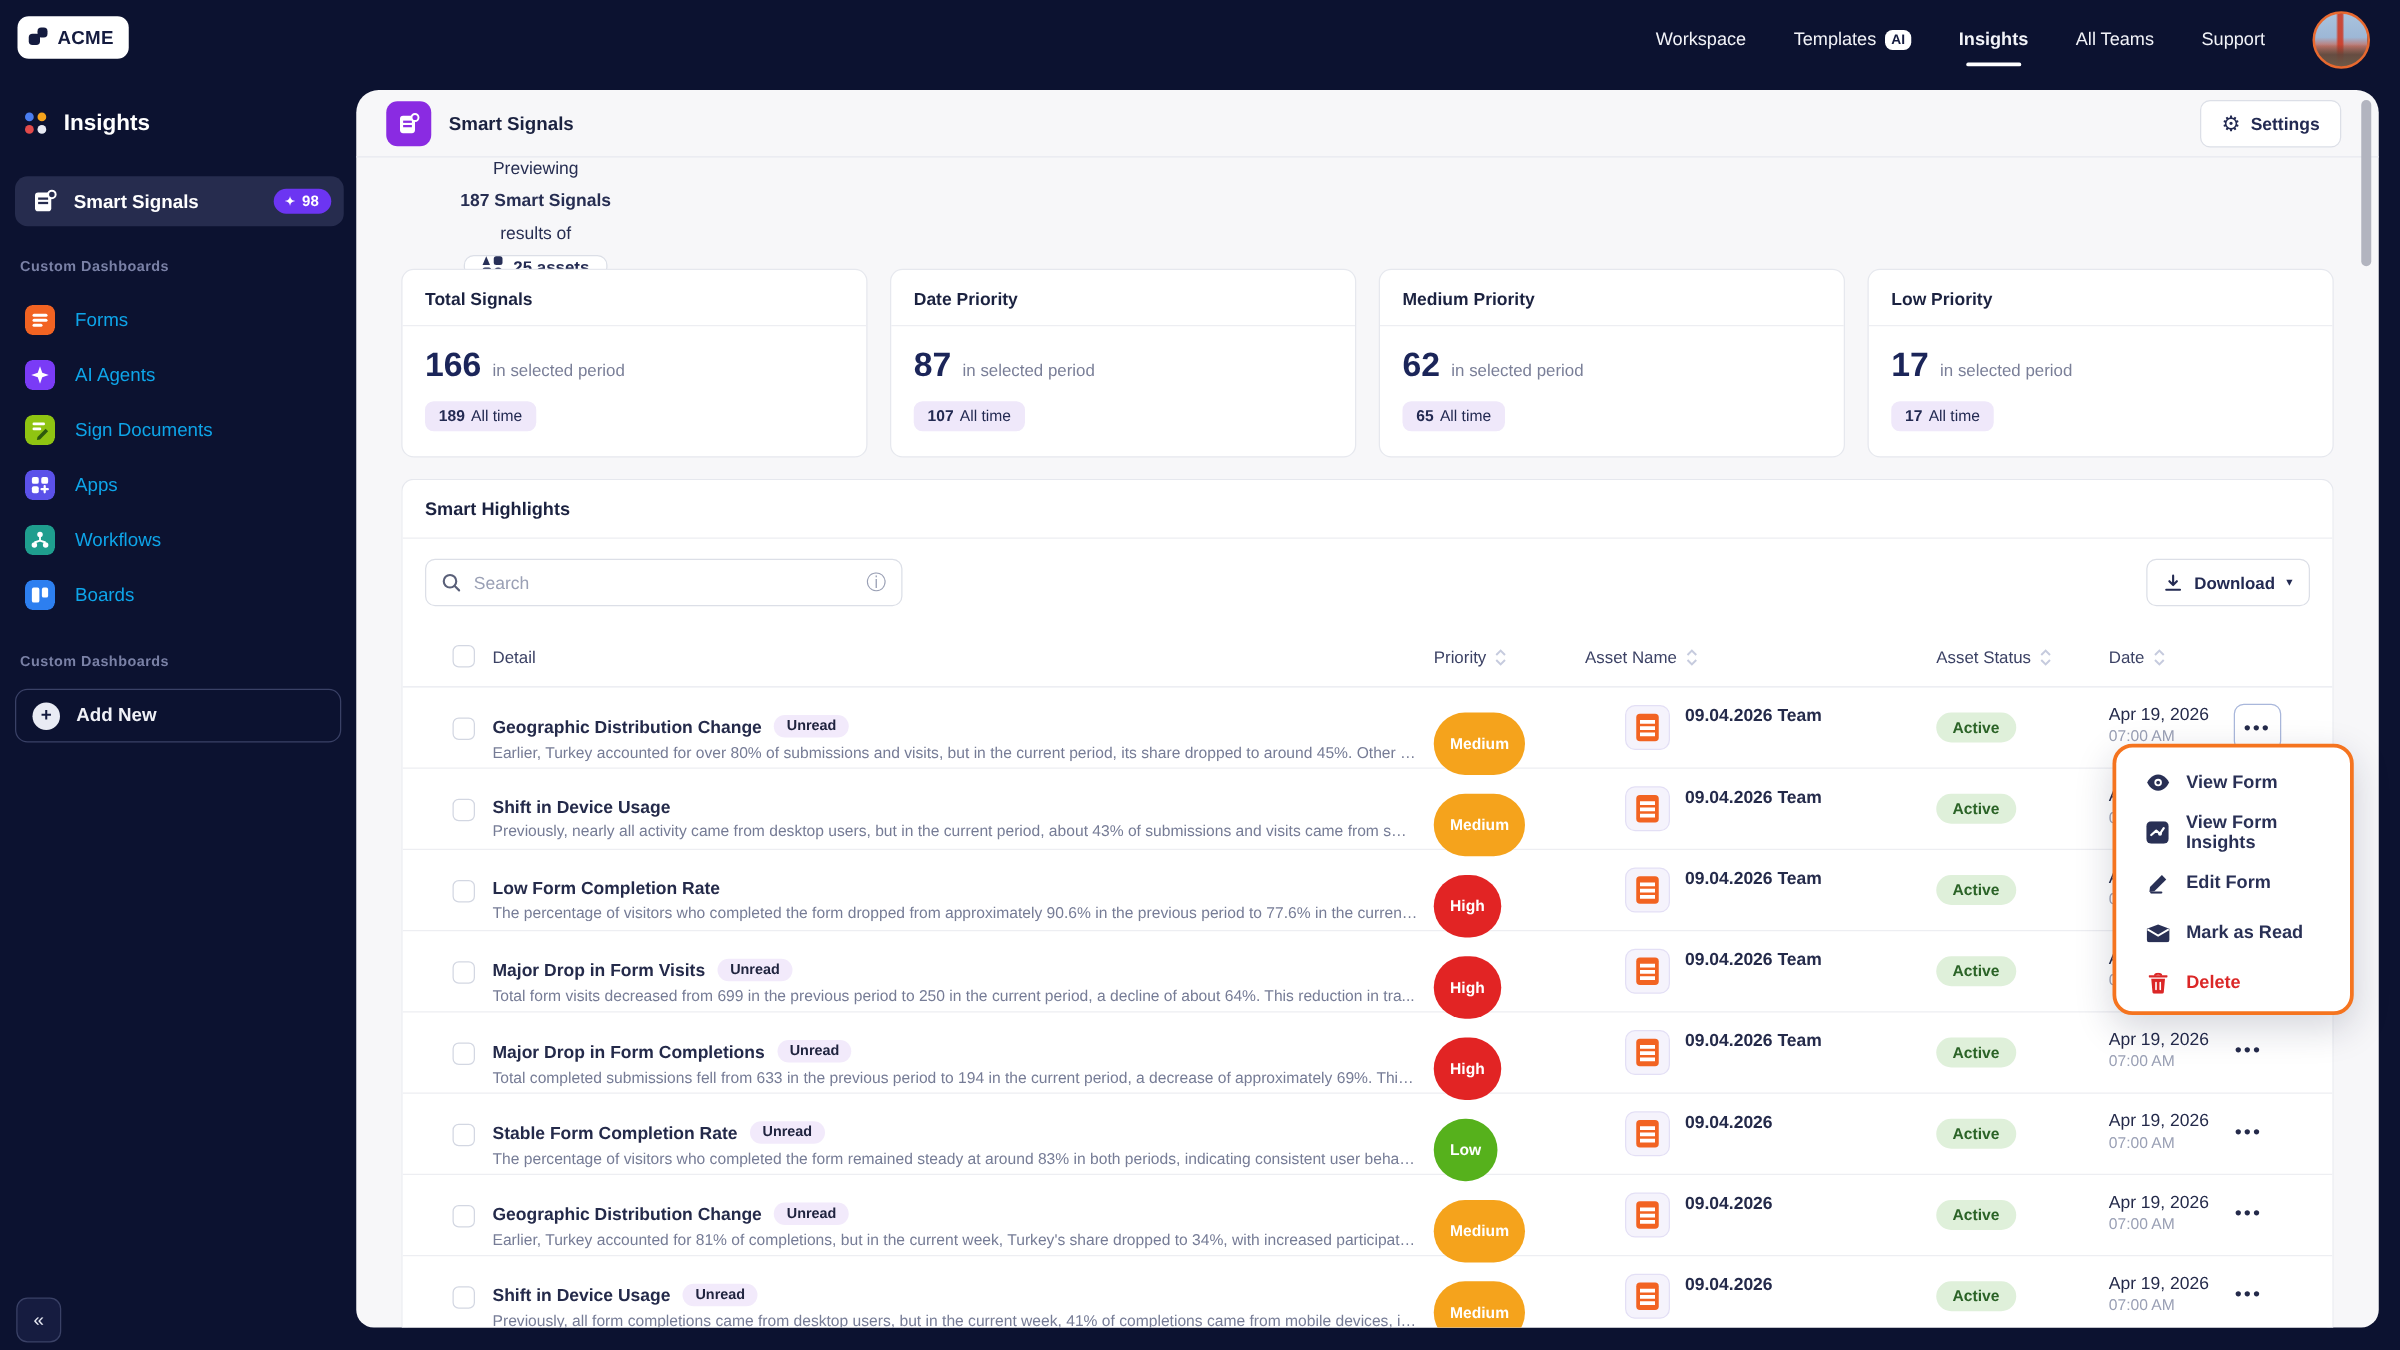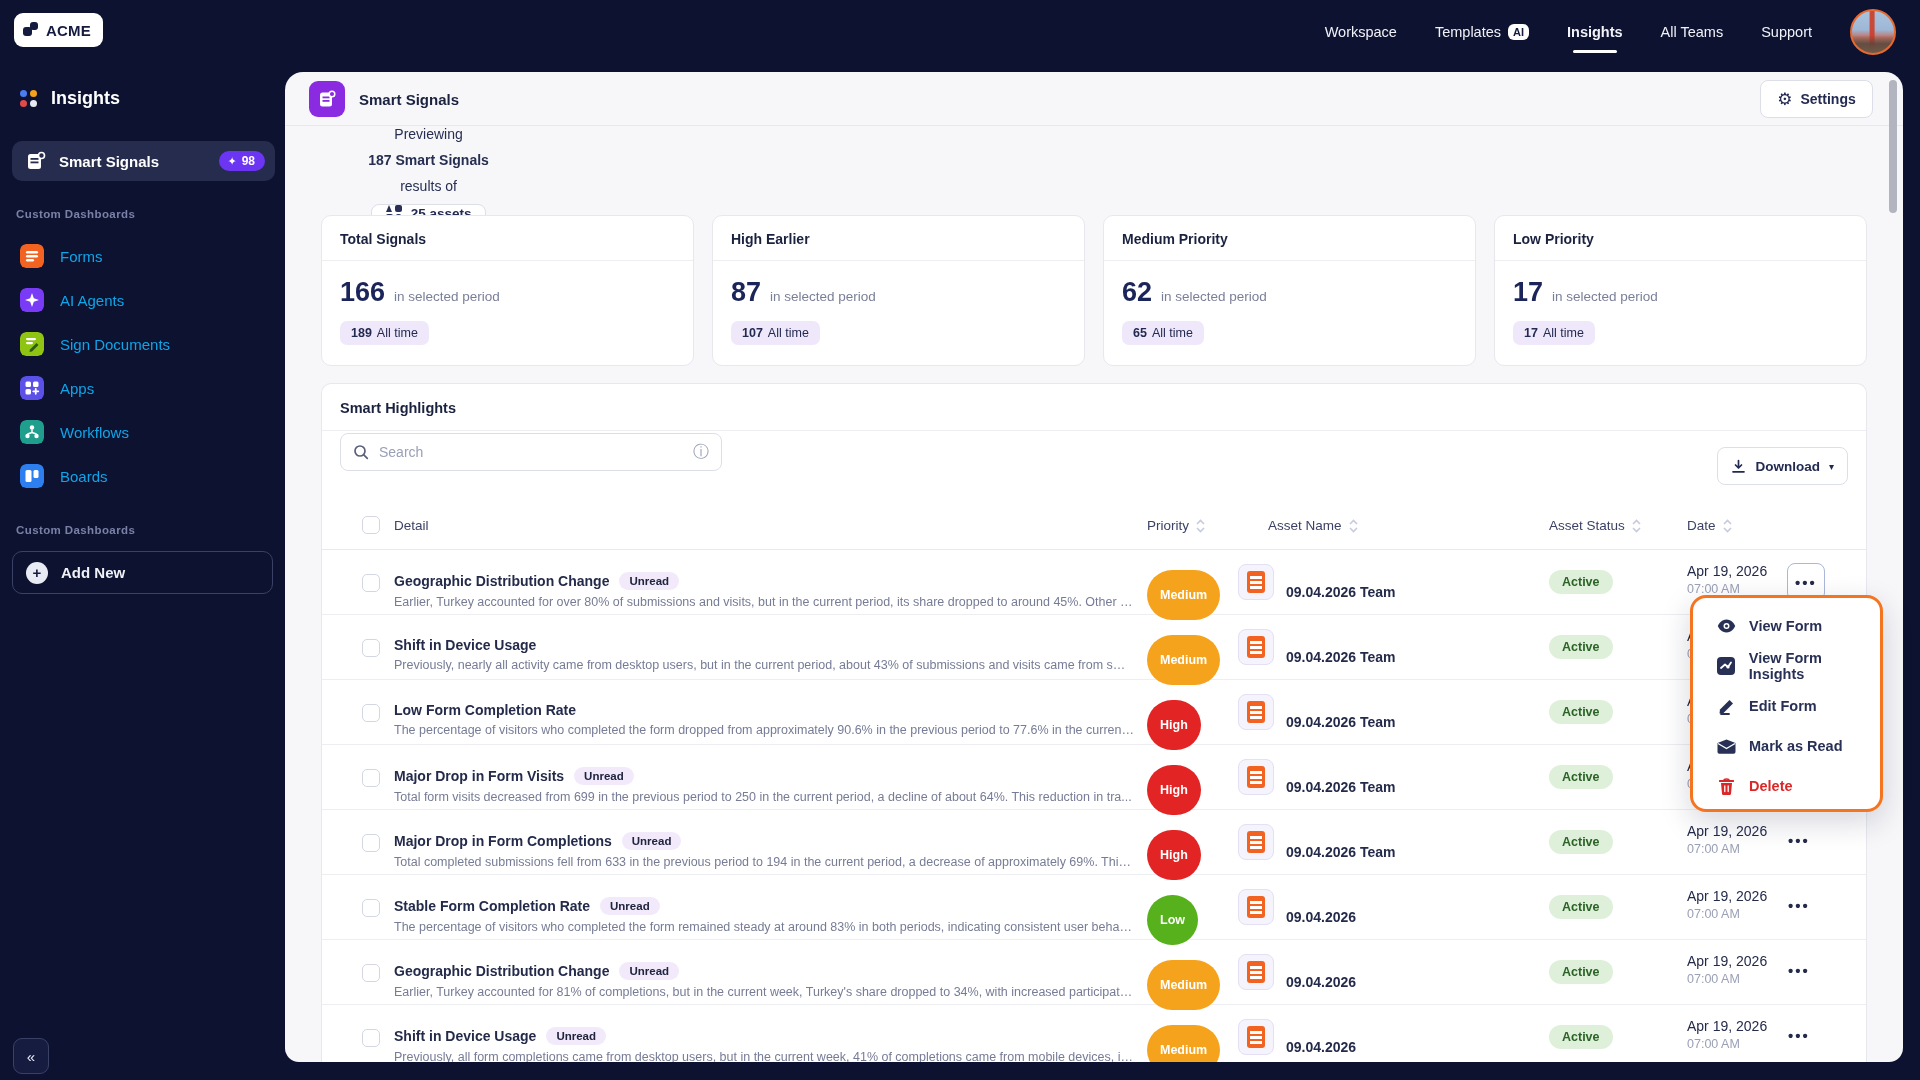--- a/index.html
+++ b/index.html
@@ -87,21 +87,21 @@
   .sc-value { font-size:27px; font-weight:800; color:#1B2559; }
   .sc-suffix { font-size:13.5px; color:#7A7F98; }
   .sc-pill { margin:13px 0 0 18px; display:inline-flex; gap:5px; background:#EFE8FA; border-radius:7px;
     padding:5px 11px; font-size:12.5px; color:#232A52; }
   .sc-pill b { font-weight:700; }
   
   .hl-card { position:absolute; left:36px; top:311px; width:1546px; height:679px; background:#fff;
     border:1px solid #E6E8EE; border-radius:10px 10px 0 0; border-bottom:none; overflow:hidden; }
   .hl-title { padding:16px 18px 14px; font-size:14.5px; font-weight:700; color:#1B2240; border-bottom:1px solid #EDEEF2; }
   .hl-tools { position:relative; height:70px; }
-  .search-box { position:absolute; left:18px; top:2px; width:382px; height:38px; border:1px solid #DCDFE7;
+  .search-box { position:absolute; left:18px; top:16px; width:382px; height:38px; border:1px solid #DCDFE7;
     border-radius:8px; background:#fff; display:flex; align-items:center; padding:16px 12px; gap:10px; }
   .search-box input { border:none; outline:none; flex:1; font-size:14px; color:#272E52;
     font-family:"Liberation Sans","DejaVu Sans",sans-serif; }
   .search-box input::placeholder { color:#9AA0B5; }
   .info-glyph { color:#9AA0B5; font-size:16px; }
   .download-btn { position:absolute; right:18px; top:16px; height:38px; background:#fff; border:1px solid #DCDFE7;
     border-radius:8px; display:flex; align-items:center; gap:9px; padding:0 13px; cursor:pointer;
     font-size:13.5px; font-weight:700; color:#232A52; }
   .caret { font-size:10px; color:#232A52; }
   
@@ -118,21 +118,21 @@
   .unread-badge { background:#F2EAFB; color:#20243F; font-size:11.5px; font-weight:700; border-radius:99px;
     padding:3px 10px; }
   .unread-badge:empty { display:none; }
   .dt-desc { margin-top:5px; font-size:12.5px; color:#767C96; white-space:nowrap; overflow:hidden;
     text-overflow:ellipsis; max-width:740px; }
   .pbadge { position:absolute; left:825px; top:20px; border-radius:99px; padding:18px 13px;
     font-size:12.5px; font-weight:700; color:#fff; }
   .p-medium { background:#F5A31C; }
   .p-high { background:#E22424; }
   .p-low { background:#56B11C; }
-  .cell-asset { position:absolute; left:916px; top:14px; display:flex; align-items:flex-end; gap:12px; }
+  .cell-asset { position:absolute; left:978px; top:14px; display:flex; align-items:flex-start; gap:12px; }
   .asset-ic { width:36px; height:36px; background:#F5F3FC; border:1px solid #E3DFF5; border-radius:8px;
     display:flex; align-items:center; justify-content:center; }
   .doc-glyph { width:18px; height:22px; background:#F26322; border-radius:3px; position:relative; }
   .doc-glyph::before { content:""; position:absolute; left:3px; right:3px; top:5px; height:2.5px; background:#fff;
     box-shadow:0 5px 0 #fff, 0 10px 0 #fff; }
   .asset-name { font-size:14px; font-weight:600; color:#242A4A; }
   .status-pill { position:absolute; left:1227px; top:20px; background:#DFF0DA; color:#2B6327;
     font-size:12.5px; font-weight:700; border-radius:99px; padding:5px 13px; }
   .cell-date { position:absolute; left:1365px; top:13px; }
   .d1 { font-size:14px; color:#242A4A; }
@@ -318,21 +318,21 @@
       <div class="sc-body">
           <span class="sc-value">166</span>
           <span class="sc-suffix">in selected period</span>
         </div>
       <div class="sc-pill">
           <b>189</b>
           <span>All time</span>
         </div>
     </div>
     <div class="stat-card">
-      <div class="sc-title">High Earlier</div>
+      <div class="sc-title">Date Priority</div>
       <div class="sc-body">
           <span class="sc-value">87</span>
           <span class="sc-suffix">in selected period</span>
         </div>
       <div class="sc-pill">
           <b>107</b>
           <span>All time</span>
         </div>
     </div>
     <div class="stat-card">

